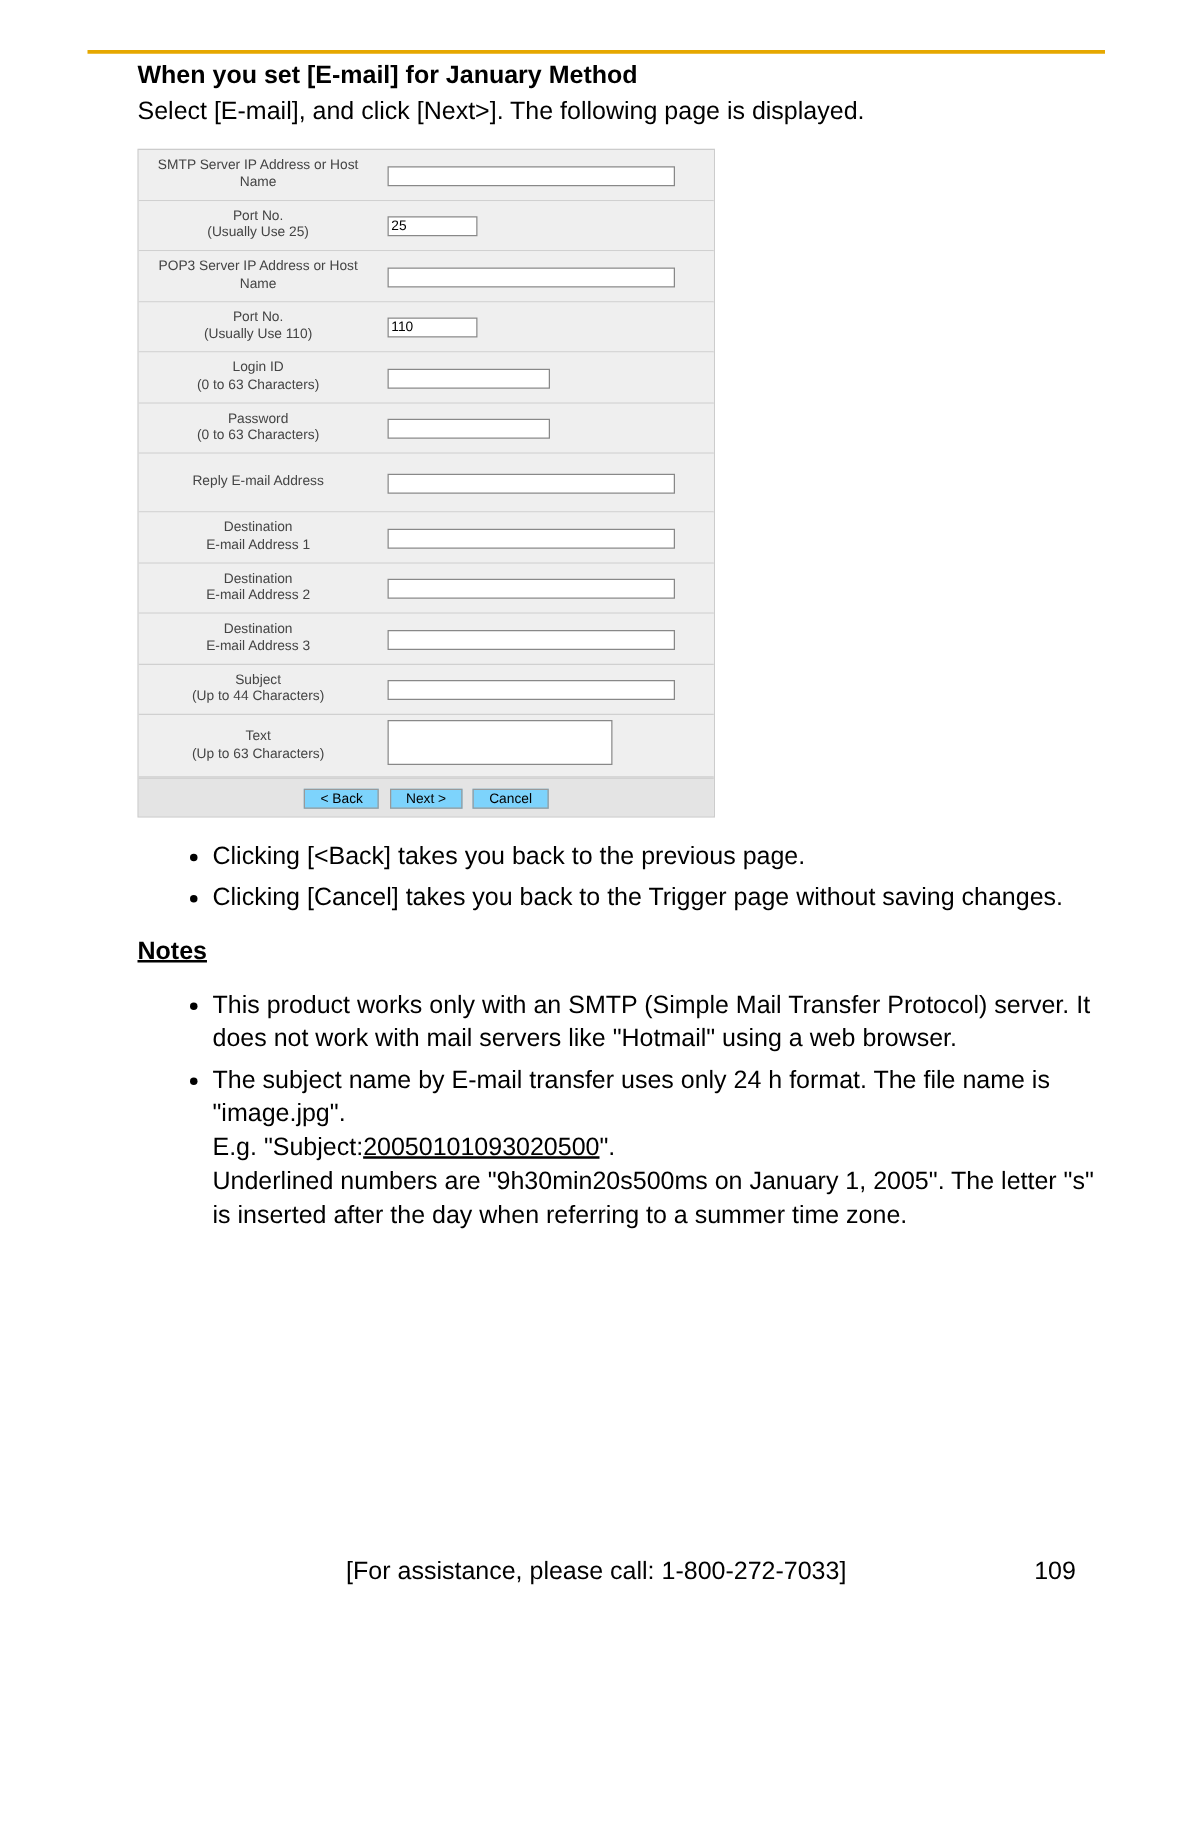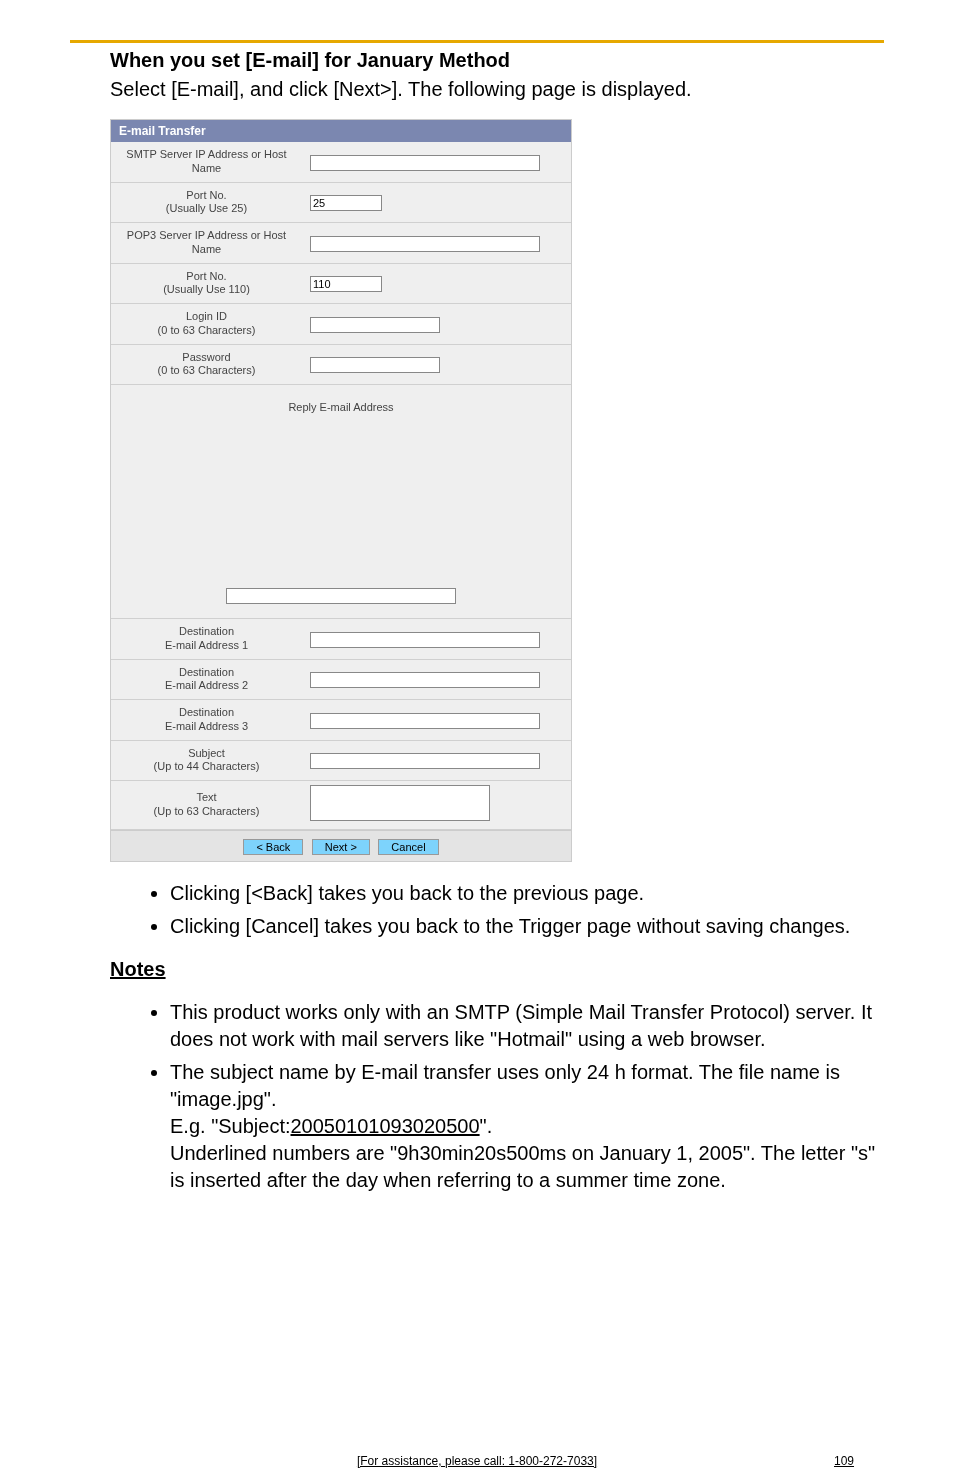--- a/index.html
+++ b/index.html
@@ -115,26 +115,25 @@
     line-height: 1.35;
   }
   h3.notes {
     font-size: 20px;
     font-weight: bold;
     text-decoration: underline;
     margin: 18px 0 4px 0;
   }
   .footer {
     text-align: center;
-    font-size: 12px;
+    font-size: 20px;
     margin-top: 260px;
     display: flex;
     justify-content: space-between;
     padding: 0 10px;
-    text-decoration: underline;
   }
   .footer-center {
     flex: 1;
     text-align: center;
   }
   .footer-right {
     width: 60px;
     text-align: center;
   }
   .subject-underline {
@@ -145,21 +144,20 @@
 <body>
 
 <div class="page">
   <div class="top-rule"></div>
 
   <div class="body-indent">
     <h2 class="section">When you set [E-mail] for January Method</h2>
     <p class="lead">Select [E-mail], and click [Next&gt;]. The following page is displayed.</p>
 
     <div class="form-panel">
-      <div class="panel-title">E-mail Transfer</div>
 
       <div class="form-row">
         <div class="form-label">SMTP Server IP Address or Host Name</div>
         <div class="form-input"><input type="text" class="long-input" value="" style=""></div>
       </div>
 
       <div class="form-row">
         <div class="form-label">Port No.<br>(Usually Use 25)</div>
         <div class="form-input"><input type="text" class="short-input" value="25" style=""></div>
       </div>
@@ -177,21 +175,21 @@
       <div class="form-row">
         <div class="form-label">Login ID<br>(0 to 63 Characters)</div>
         <div class="form-input"><input type="text" class="short-input" style="width: 130px;" value=""></div>
       </div>
 
       <div class="form-row">
         <div class="form-label">Password<br>(0 to 63 Characters)</div>
         <div class="form-input"><input type="password" class="short-input" style="width: 130px;" value=""></div>
       </div>
 
-      <div class="form-row" style="padding:10px 0;flex-direction:column;">
+      <div class="form-row" style="padding:10px 0;">
         <div class="form-label">Reply E-mail Address</div>
         <div class="form-input"><input type="text" class="long-input" value="" style=""></div>
       </div>
 
       <div class="form-row">
         <div class="form-label">Destination<br>E-mail Address 1</div>
         <div class="form-input"><input type="text" class="long-input" value="" style=""></div>
       </div>
 
       <div class="form-row">

